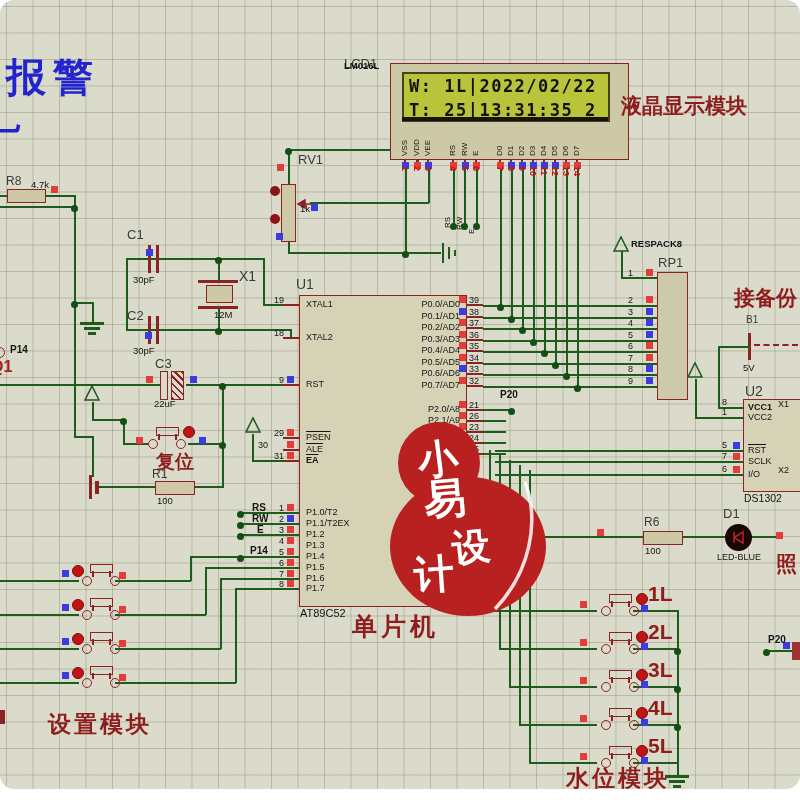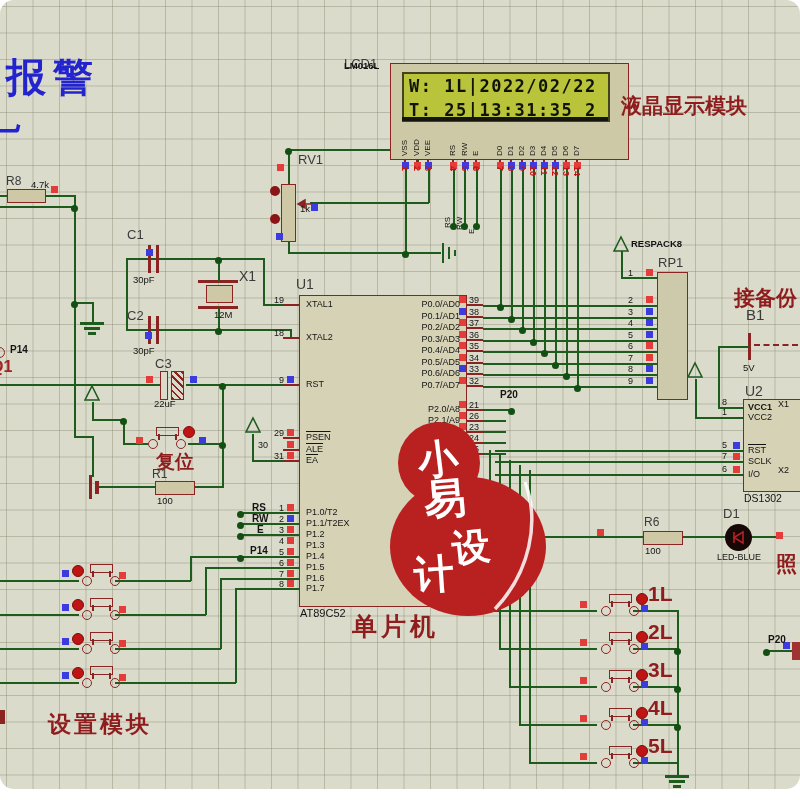--- a/index.html
+++ b/index.html
@@ -88,21 +88,21 @@
   <div class="abs t caption" style="left:156px;top:449px;font-size:19px;">复位</div>
   <div class="abs t ref" style="left:152px;top:467px;">R1</div>
   <div class="abs res" style="left:155px;top:481px;width:38px;height:12px;"></div>
   <div class="abs t val" style="left:157px;top:495px;">100</div>
 
   <div class="abs t val" style="left:631px;top:238px;font-weight:bold;">RESPACK8</div>
   <div class="abs t ref" style="left:658px;top:255px;font-size:13px;">RP1</div>
   <div class="abs chip" style="left:657px;top:272px;width:29px;height:126px;background:#cdc9ab;"></div>
   <div class="abs t caption" style="left:734px;top:284px;font-size:21px;">接备份</div>
 
-  <div class="abs t ref" style="left:746px;top:306px;font-size:15px;">B1</div>
+  <div class="abs t ref" style="left:746px;top:314px;font-size:10px;">B1</div>
   <div class="abs stub" style="left:748px;top:333px;width:2.5px;height:27px;"></div>
   <div class="abs" style="left:754px;top:344px;width:44px;height:0;border-top:2.5px dashed #8b2323;z-index:3;"></div>
   <div class="abs t val" style="left:743px;top:362px;">5V</div>
 
   <div class="abs t ref" style="left:745px;top:383px;font-size:14px;">U2</div>
   <div class="abs chip" style="left:743px;top:399px;width:57px;height:91px;"></div>
   <div class="abs t val" style="left:744px;top:492px;font-size:10.5px;">DS1302</div>
 
   <div class="abs t ref" style="left:644px;top:515px;">R6</div>
   <div class="abs res" style="left:643px;top:531px;width:38px;height:12px;"></div>
@@ -111,20 +111,21 @@
   <div class="abs" style="left:725px;top:524px;width:27px;height:27px;border-radius:50%;background:#170707;z-index:3;">
     <svg width="27" height="27">
           <path d="M18 8 L9 13.5 L18 19 Z" fill="none" stroke="#b42222" stroke-width="1.6"></path>
           <line x1="9" y1="8" x2="9" y2="19" stroke="#b42222" stroke-width="1.6"></line>
         </svg>
   </div>
   <div class="abs t" style="left:717px;top:552px;font-size:9px;color:#141414;">LED-BLUE</div>
   <div class="abs t caption" style="left:776px;top:550px;font-size:21px;">照</div>
 
   <div class="abs t caption" style="left:48px;top:709px;font-size:23px;letter-spacing:3px;">设置模块</div>
+  <div class="abs t caption" style="left:566px;top:763px;font-size:23px;letter-spacing:3px;">水位模块</div>
 
   <div class="abs t netlab" style="left:10px;top:344px;">P14</div>
   <div class="abs" style="left:-6px;top:347px;width:9px;height:9px;border-radius:50%;border:1.5px solid #8b2323;z-index:3;"></div>
   <div class="abs t" style="left:-9px;top:358px;font-size:16px;font-weight:bold;color:#a12222;">Q1</div>
   <div class="abs" style="left:0;top:710px;width:5px;height:14px;background:#8b2323;z-index:3;"></div>
   <div class="abs" style="left:792px;top:642px;width:8px;height:18px;background:#a13232;z-index:3;"></div>
 
   <div class="abs t netlab" style="left:252px;top:502px;">RS</div>
   <div class="abs t netlab" style="left:252px;top:513px;">RW</div>
   <div class="abs t netlab" style="left:257px;top:524px;">E</div>
@@ -415,21 +416,21 @@
       <div class="abs t pinnum" style="left: 258px; top: 428px; width: 26px; text-align: right;">29</div>
       <div class="abs sq red" style="left: 287px; top: 429px;"></div>
       <div class="abs t pinname over" style="left: 306px; top: 432px;">PSEN</div>
       <div class="abs stub" style="left: 283px; top: 449px; width: 16px; height: 2px;"></div>
       <div class="abs t pinnum" style="left: 258px; top: 440px; width: 26px; text-align: left;">30</div>
       <div class="abs sq red" style="left: 287px; top: 441px;"></div>
       <div class="abs t pinname over" style="left: 306px; top: 444px;">ALE</div>
       <div class="abs stub" style="left: 283px; top: 460px; width: 16px; height: 2px;"></div>
       <div class="abs t pinnum" style="left: 258px; top: 451px; width: 26px; text-align: right;">31</div>
       <div class="abs sq red" style="left: 287px; top: 452px;"></div>
-      <div class="abs t pinname over" style="left: 306px; top: 455px;">EA</div>
+      <div class="abs t pinname over" style="left: 306px; top: 455px; font-weight: bold;">EA</div>
       <div class="abs t pinnum" style="left: 258px; top: 503px; width: 26px; text-align: right;">1</div>
       <div class="abs sq red" style="left: 287px; top: 504px;"></div>
       <div class="abs t pinname" style="left: 306px; top: 507px;">P1.0/T2</div>
       <div class="abs t pinnum" style="left: 258px; top: 514px; width: 26px; text-align: right;">2</div>
       <div class="abs sq blue" style="left: 287px; top: 515px;"></div>
       <div class="abs t pinname" style="left: 306px; top: 518px;">P1.1/T2EX</div>
       <div class="abs t pinnum" style="left: 258px; top: 525px; width: 26px; text-align: right;">3</div>
       <div class="abs sq red" style="left: 287px; top: 526px;"></div>
       <div class="abs t pinname" style="left: 306px; top: 529px;">P1.2</div>
       <div class="abs t pinnum" style="left: 258px; top: 536px; width: 26px; text-align: right;">4</div>

